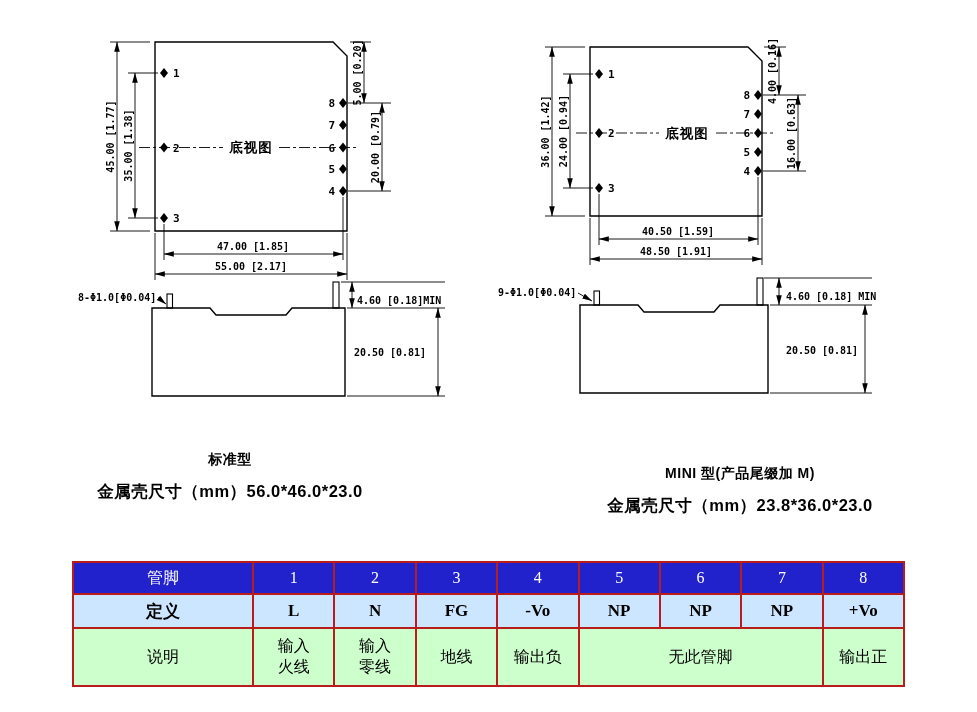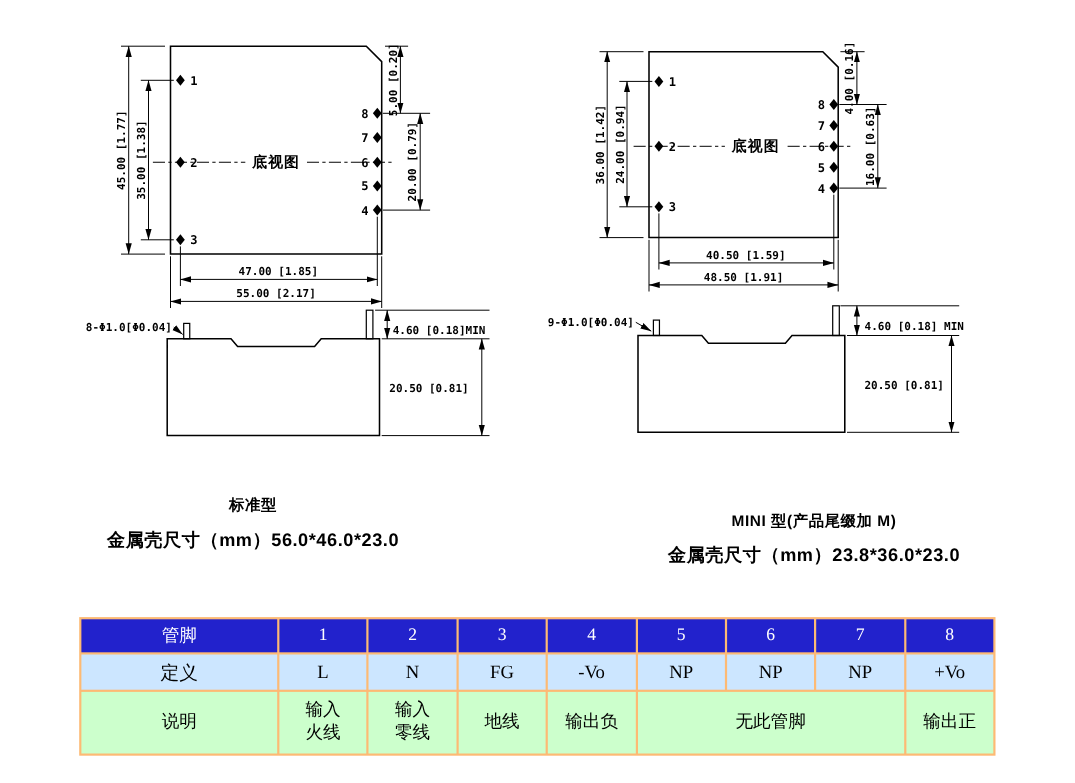--- a/index.html
+++ b/index.html
@@ -17,24 +17,24 @@
   .pin-rect  { fill:#fff; stroke:#000; stroke-width:1.1; }
   .pin-diamond { fill:#000; }
   .label-bg  { fill:#fff; }
 
   .spec-block { position:absolute; text-align:center; font-weight:bold; letter-spacing:.5px; }
   .spec-title { font-size:14px; padding-bottom:9px; }
   .spec-line  { font-size:16.5px; line-height:27px; }
 
   .pin-table { position:absolute; left:72px; top:561px; width:833px;
                border-collapse:separate; border-spacing:2px; table-layout:fixed;
-               background:#fdba74; font-family:"Liberation Serif", serif; }
+               background:#b91c1c; font-family:"Liberation Serif", serif; }
   .pin-table td { text-align:center; vertical-align:middle; overflow:hidden; }
   .hdr td  { background:#2222cc; color:#fff; height:30px; font-size:16px; }
-  .def td  { background:#cce6ff; height:32px; font-size:17px; font-weight:normal;text-align:center; }
+  .def td  { background:#cce6ff; height:32px; font-size:17px; font-weight:bold;text-align:center; }
   .desc td { background:#ccffcc; height:56px; font-size:16px; white-space:pre-line; line-height:1.3; }
 </style>
 </head>
 <body>
 
 <svg width="977" height="435" viewBox="0 0 977 435" style="position:absolute;left:0;top:0">
   <defs>
     <marker id="ar" markerUnits="userSpaceOnUse" markerWidth="11" markerHeight="8" refX="9.8" refY="4" orient="auto-start-reverse">
       <path d="M0,1.2 L10,4 L0,6.8 Z" fill="#000"></path>
     </marker>

